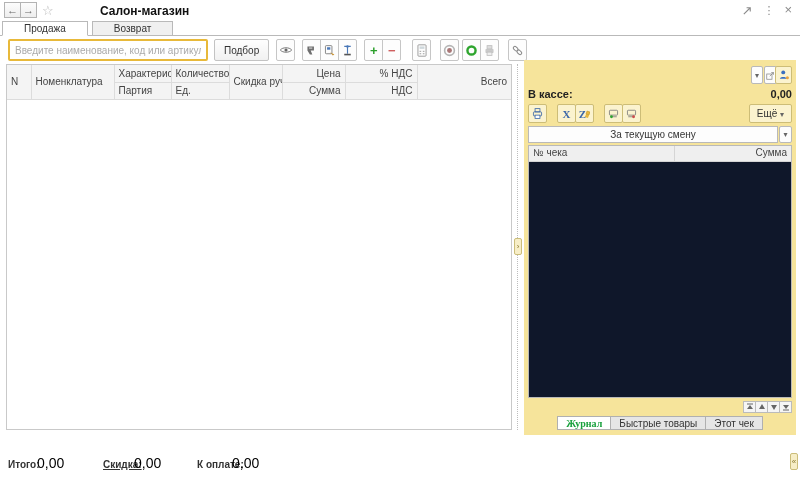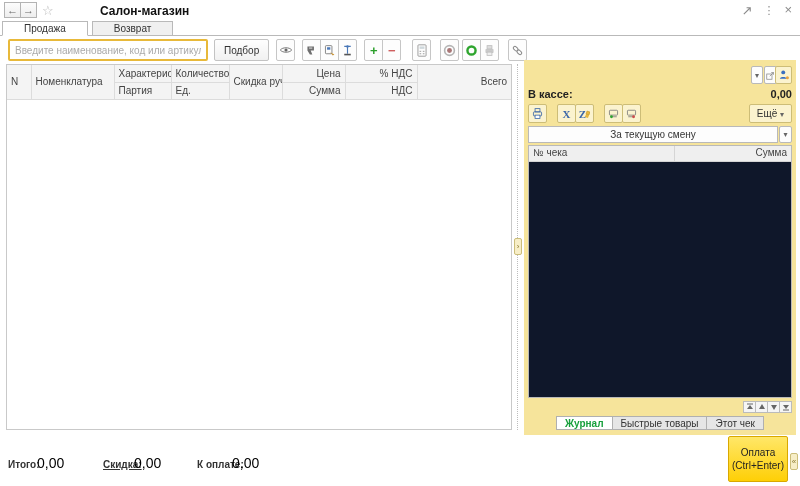--- a/index.html
+++ b/index.html
@@ -81,21 +81,21 @@
   .checks-head .c1 { width:146px; border-right:1px solid #d5d5d5; padding:1px 4px; }
   .checks-head .c2 { flex:1; text-align:right; padding:1px 4px; }
   .navrow { position:absolute; right:4px; top:341px; display:flex; }
   .nbtn { width:13px; height:12px; border:1px solid #bbb; background:#f5f5f5; display:flex; align-items:center;
           justify-content:center; cursor:pointer; padding:0; }
   .nbtn + .nbtn { margin-left:-1px; }
   .ptabs { position:absolute; left:0; right:0; top:356px; display:flex; justify-content:center; }
   .ptab { height:14px; line-height:13px; padding:0 8px; font-size:10px; border:1px solid #b0b0b0; background:#e6e6e6;
           color:#333; cursor:pointer; }
   .ptab + .ptab { margin-left:-1px; }
-  .ptab.active { background:#fff; color:#18a03c; font-weight:bold; }
+  .ptab.active { background:#fff; color:#18a03c; font-weight:bold;font-family:Liberation Serif, serif; }
 
   
   .footer { position:absolute; left:0; right:0; bottom:0; height:51px; background:#fff; }
   .tot-label { position:absolute; font-size:10px; font-weight:bold; color:#333; top:24px; }
   .tot-value { position:absolute; font-size:14px; color:#000; top:20px; }
   .pay-btn { position:absolute; right:12px; bottom:4px; width:60px; height:46px;
              background:linear-gradient(#ffe768,#fecf06); border:1px solid #d9a800; border-radius:2px;
              font-family:inherit; font-size:10px; color:#222; text-align:center; line-height:13px; cursor:pointer; }
   .collapse-handle { position:absolute; right:2px; bottom:16px; width:8px; height:17px; background:#f7eec7;
                      border:1px solid #cbbd7a; border-radius:2px; font-size:8px; color:#8a7a30;
@@ -394,20 +394,16 @@
   </div>
 
   <div class="footer">
     <span class="tot-label" style="left:8px;">Итого:</span>
     <span class="tot-value" style="left:37px;">0,00</span>
     <span class="tot-label" style="left:103px;text-decoration:underline;">Скидка:</span>
     <span class="tot-value" style="left:134px;">0,00</span>
     <span class="tot-label" style="left:197px;">К оплате:</span>
     <span class="tot-value" style="left:232px;">0,00</span>
 
-    <button class="pay-btn">
-      <span>Оплата</span><br>
-      <span>(Ctrl+Enter)</span>
-    </button>
     <div class="collapse-handle">«</div>
   </div>
 
 </div>
 
 </body></html>

